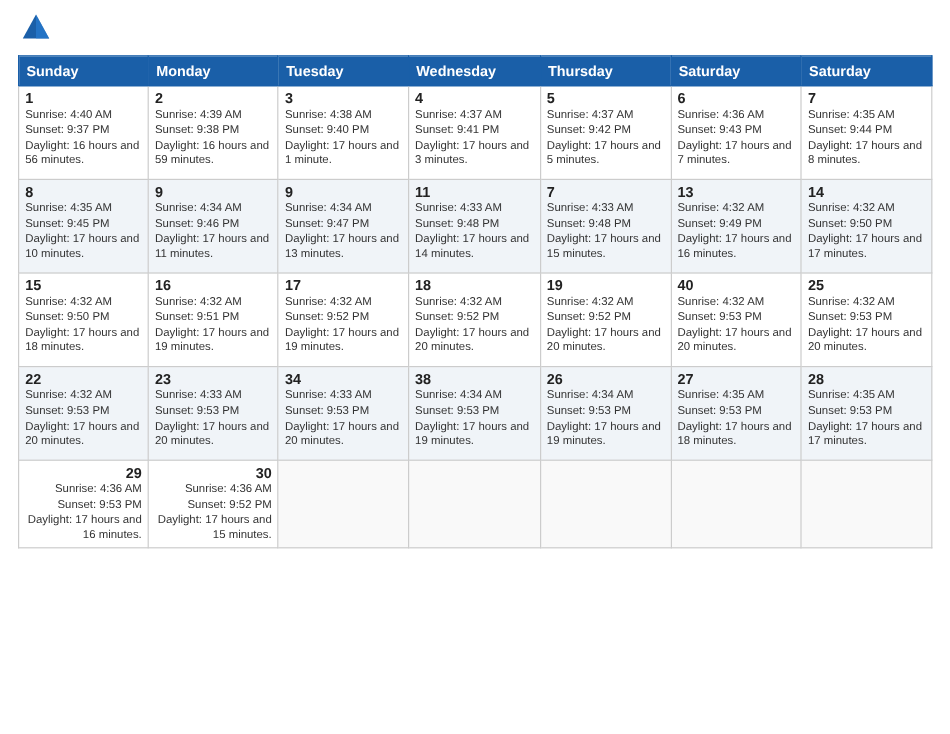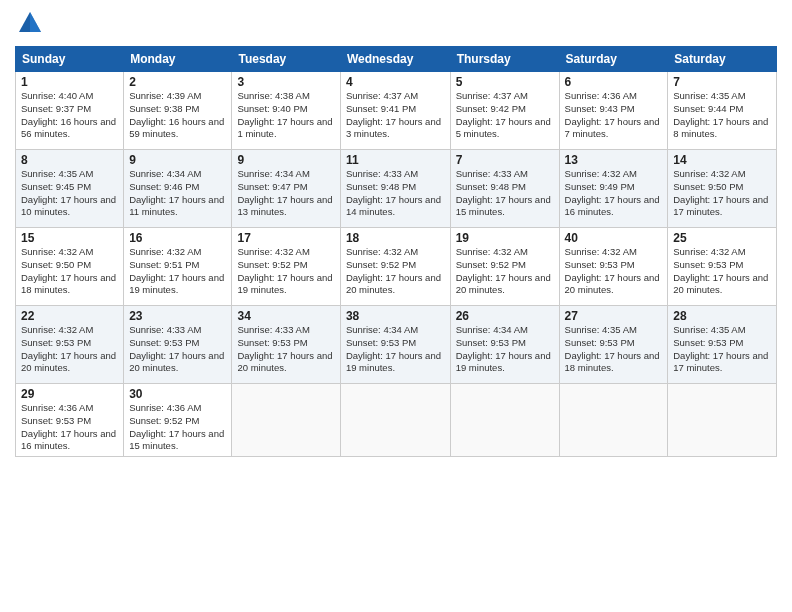--- a/index.html
+++ b/index.html
@@ -93,20 +93,21 @@
     .day-info {
       color: #333;
       font-size: 9.5px;
       line-height: 1.35;
     }
     .empty-cell {
       background: #f9f9f9 !important;
     }
     .last-row td {
       height: 65px;
+      text-align: right;
     }
   </style>
 </head>
 <body>
 
 <div class="page">
   <div class="header">
     <div class="logo">
       <svg class="logo-icon" viewBox="0 0 30 30">
         <polygon points="15,4 26,24 4,24" fill="#1a5fa8"></polygon>

